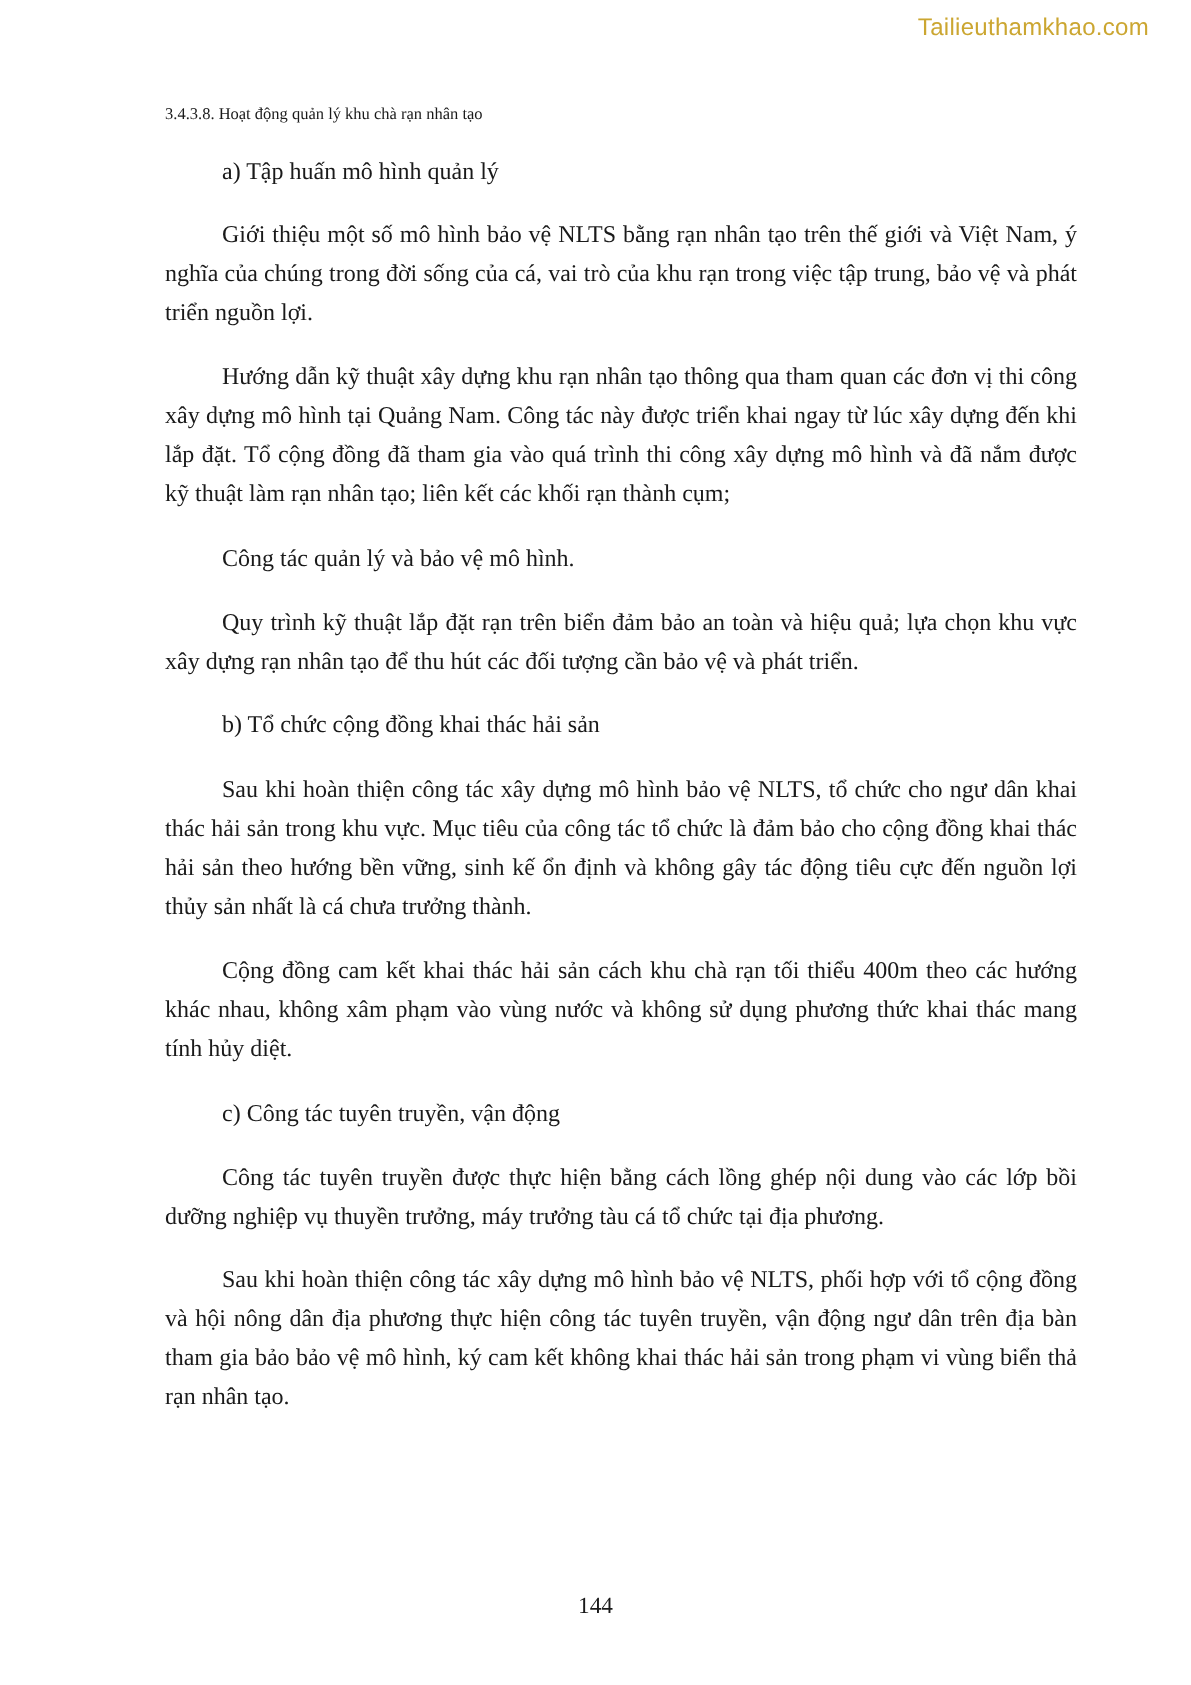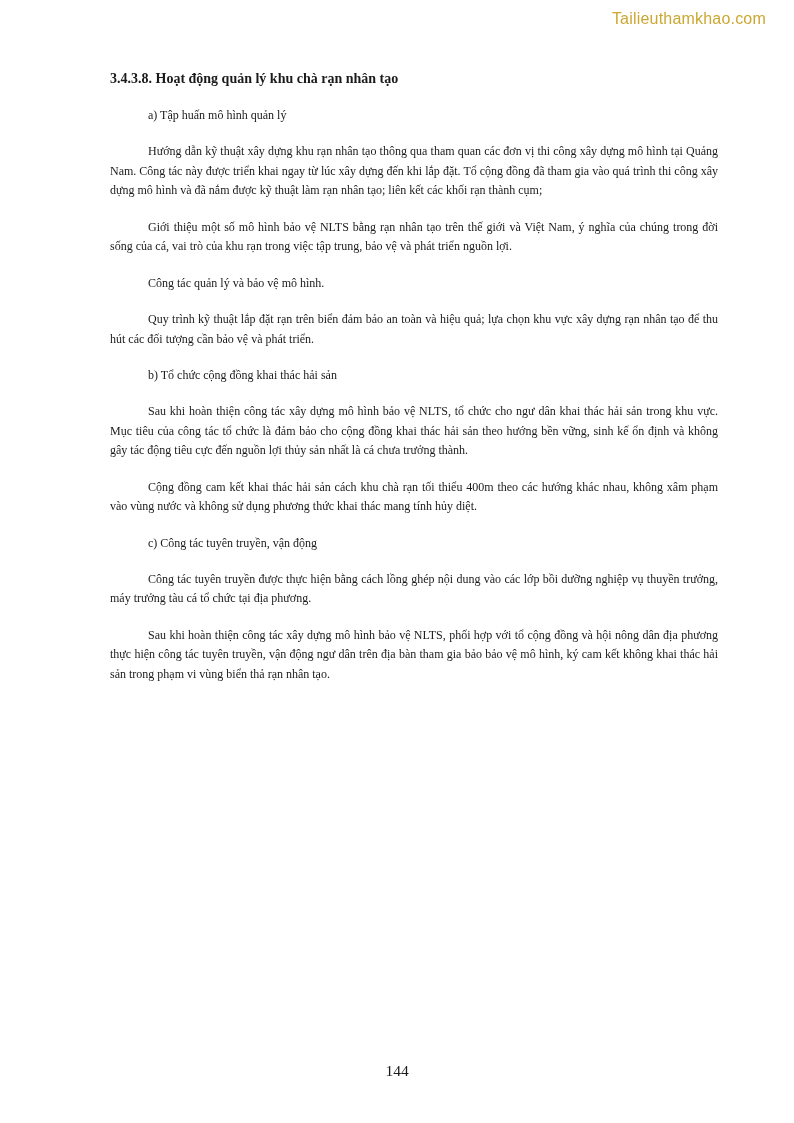--- a/index.html
+++ b/index.html
@@ -31,28 +31,28 @@
     letter-spacing: 0.2px;
     opacity: 0.95;
   }
   .content {
     position: absolute;
     left: 110px;
     top: 68px;
     width: 608px;
   }
   .heading {
-    font-weight: bold;
-    font-size: 14px;
+    font-weight: normal;
+    font-size: 11px;
     line-height: 1.5;
     margin: 0 0 14px 0;
   }
   p.para {
     margin: 17px 0 9px 0;
-    font-size: 12px;
+    font-size: 16px;
     line-height: 1.62;
     text-align: justify;
     text-justify: inter-word;
     text-indent: 38px;
   }
   p.para.nojust {
     text-align: left;
   }
   .page-number {
     position: absolute;
@@ -68,22 +68,22 @@
 
 <div class="page">
 
   <div class="watermark">Tailieuthamkhao.com</div>
 
   <div class="content">
 
     <div class="heading">3.4.3.8. Hoạt động quản lý khu chà rạn nhân tạo</div>
 
     <p class="para nojust">a) Tập huấn mô hình quản lý</p>
+    <p class="para">Giới thiệu một số mô hình bảo vệ NLTS bằng rạn nhân tạo trên thế giới và Việt Nam, ý nghĩa của chúng trong đời sống của cá, vai trò của khu rạn trong việc tập trung, bảo vệ và phát triển nguồn lợi.</p>
     <p class="para">Hướng dẫn kỹ thuật xây dựng khu rạn nhân tạo thông qua tham quan các đơn vị thi công xây dựng mô hình tại Quảng Nam. Công tác này được triển khai ngay từ lúc xây dựng đến khi lắp đặt. Tổ cộng đồng đã tham gia vào quá trình thi công xây dựng mô hình và đã nắm được kỹ thuật làm rạn nhân tạo; liên kết các khối rạn thành cụm;</p>
-    <p class="para">Giới thiệu một số mô hình bảo vệ NLTS bằng rạn nhân tạo trên thế giới và Việt Nam, ý nghĩa của chúng trong đời sống của cá, vai trò của khu rạn trong việc tập trung, bảo vệ và phát triển nguồn lợi.</p>
     <p class="para nojust">Công tác quản lý và bảo vệ mô hình.</p>
     <p class="para">Quy trình kỹ thuật lắp đặt rạn trên biển đảm bảo an toàn và hiệu quả; lựa chọn khu vực xây dựng rạn nhân tạo để thu hút các đối tượng cần bảo vệ và phát triển.</p>
     <p class="para nojust">b) Tổ chức cộng đồng khai thác hải sản</p>
     <p class="para">Sau khi hoàn thiện công tác xây dựng mô hình bảo vệ NLTS, tổ chức cho ngư dân khai thác hải sản trong khu vực. Mục tiêu của công tác tổ chức là đảm bảo cho cộng đồng khai thác hải sản theo hướng bền vững, sinh kế ổn định và không gây tác động tiêu cực đến nguồn lợi thủy sản nhất là cá chưa trưởng thành.</p>
     <p class="para">Cộng đồng cam kết khai thác hải sản cách khu chà rạn tối thiểu 400m theo các hướng khác nhau, không xâm phạm vào vùng nước và không sử dụng phương thức khai thác mang tính hủy diệt.</p>
     <p class="para nojust">c) Công tác tuyên truyền, vận động</p>
     <p class="para">Công tác tuyên truyền được thực hiện bằng cách lồng ghép nội dung vào các lớp bồi dưỡng nghiệp vụ thuyền trưởng, máy trưởng tàu cá tổ chức tại địa phương.</p>
     <p class="para">Sau khi hoàn thiện công tác xây dựng mô hình bảo vệ NLTS, phối hợp với tổ cộng đồng và hội nông dân địa phương thực hiện công tác tuyên truyền, vận động ngư dân trên địa bàn tham gia bảo bảo vệ mô hình, ký cam kết không khai thác hải sản trong phạm vi vùng biển thả rạn nhân tạo.</p>
 
   </div>

